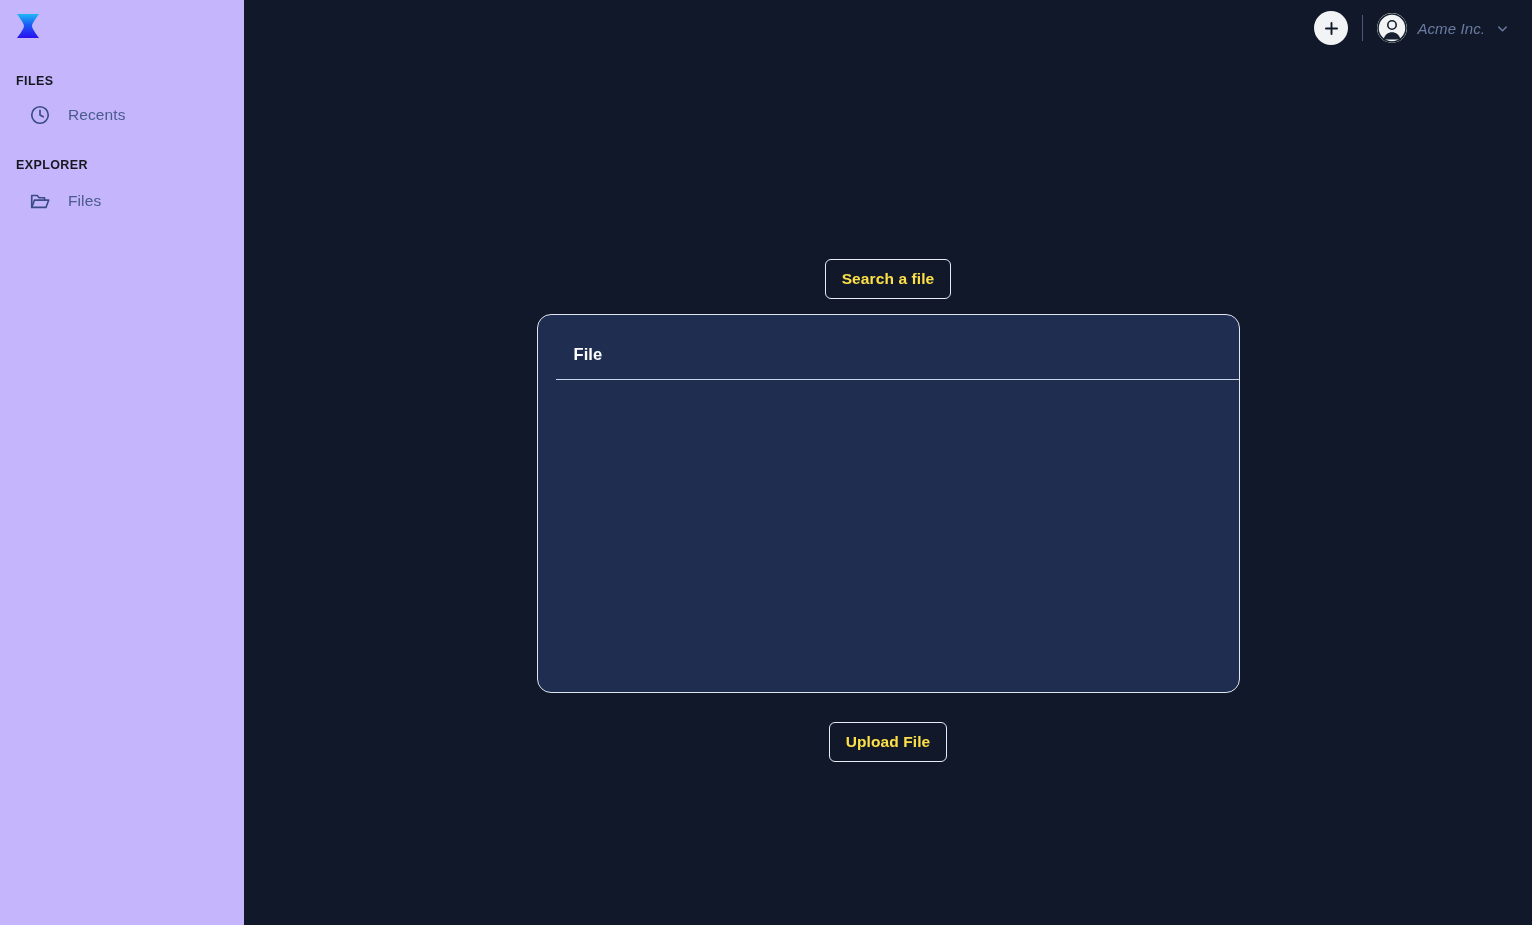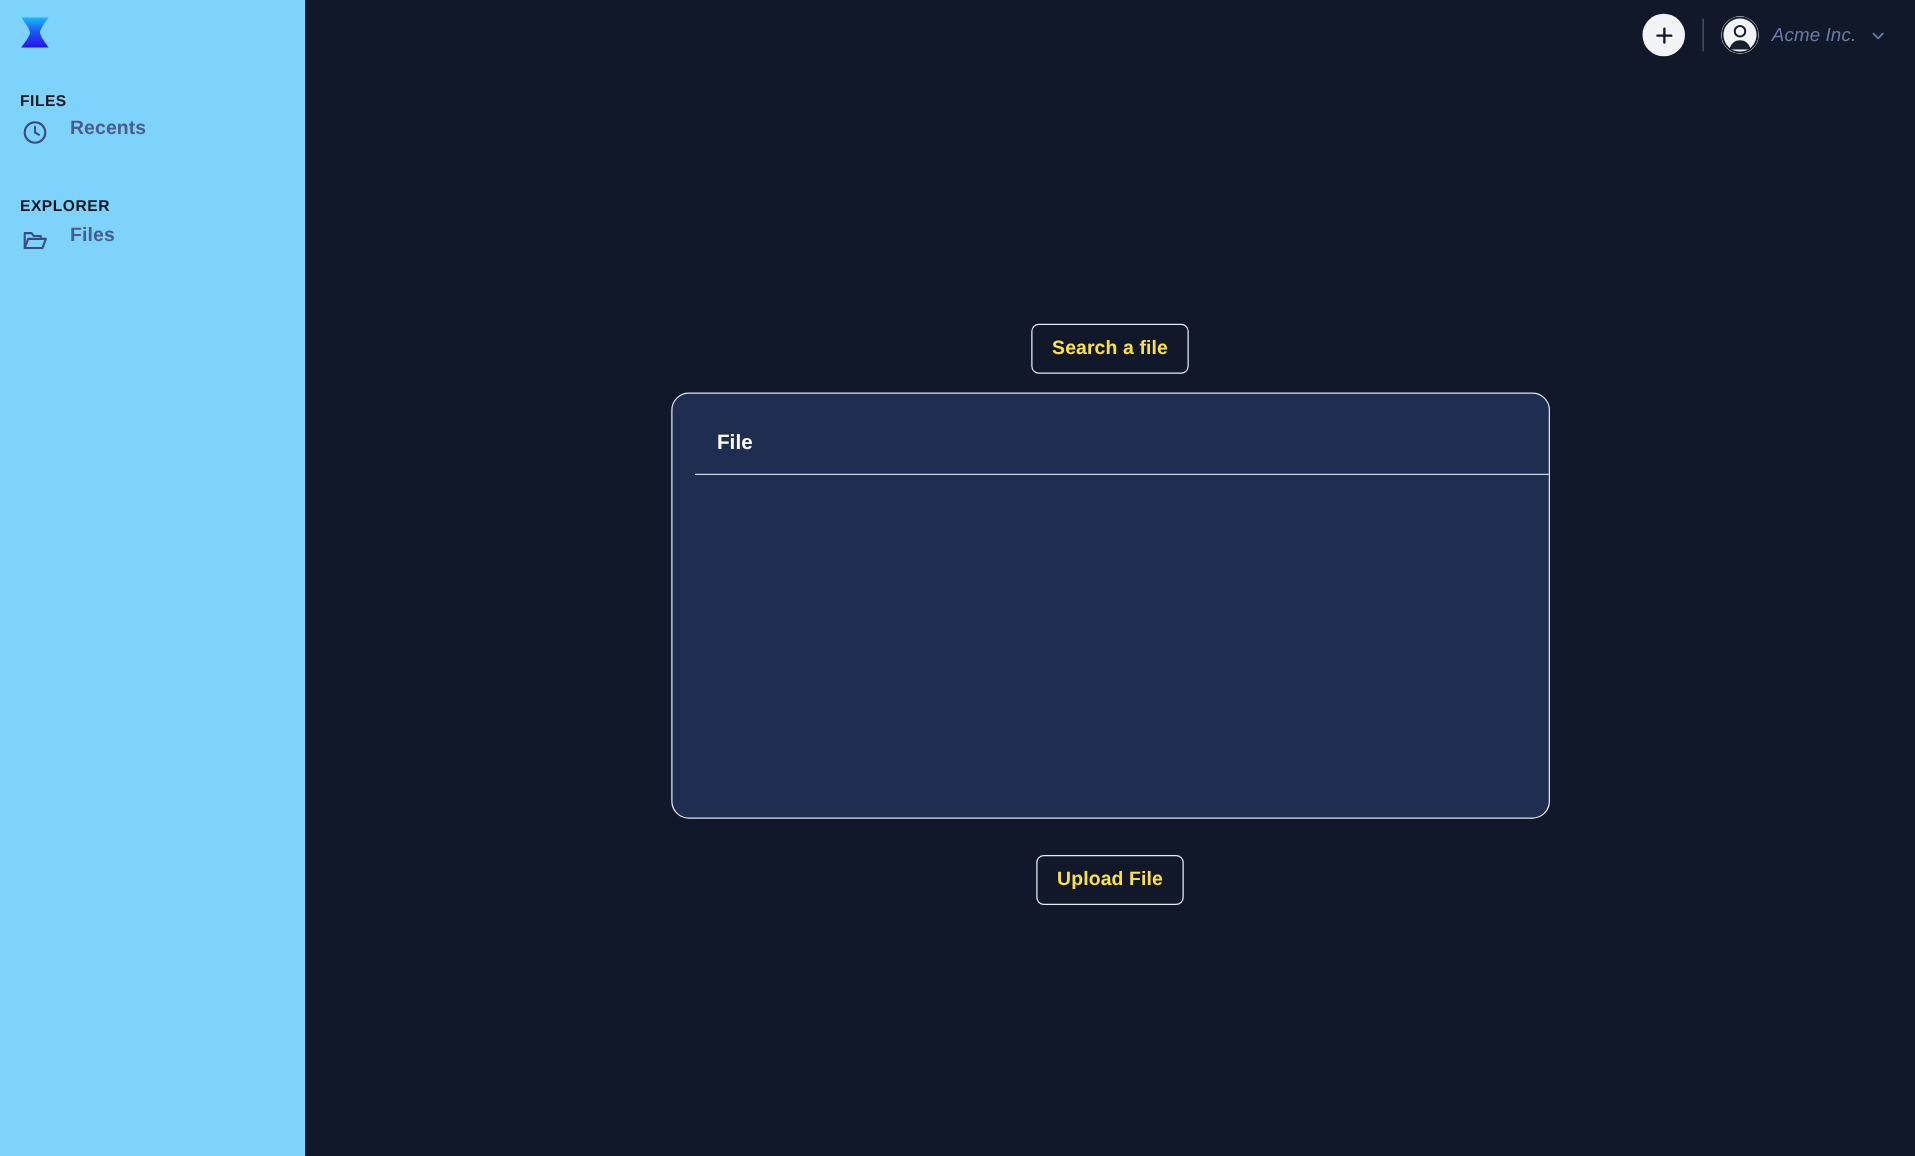--- a/index.html
+++ b/index.html
@@ -16,21 +16,21 @@
     display: flex;
     color: #ffffff;
     -webkit-font-smoothing: antialiased;
   }
 
   
   .sidebar {
     width: 244px;
     height: 925px;
     flex: 0 0 244px;
-    background: #7dd3fc;
+    background: #c4b5fd;
     padding: 0;
     position: relative;
   }
 
   .logo-wrap {
     height: 52px;
     display: flex;
     align-items: center;
     padding-left: 13px;
   }
@@ -50,27 +50,26 @@
     margin-top: 22px;
     margin-bottom: 6px;
   }
 
   .sidebar-section-title.explorer {
     margin-bottom: 8px;
   }
 
   .nav-item {
     display: flex;
-    align-items: flex-start;
+    align-items: center;
     height: 42px;
-    padding-left: 16px;
+    padding-left: 28px;
     gap: 16px;
     cursor: pointer;
     text-decoration: none;
-    font-weight: bold;
   }
 
   .nav-icon {
     width: 24px;
     height: 24px;
     flex: 0 0 24px;
     display: flex;
     align-items: center;
     justify-content: center;
     color: #3b4b86;
@@ -173,21 +172,21 @@
     font-weight: bold;
     font-family: "Liberation Sans", sans-serif;
     padding: 10px 16px;
     cursor: pointer;
     letter-spacing: 0.1px;
   }
 
   .file-card {
     margin-top: 15px;
     width: 703px;
-    height: 341px;
+    height: 379px;
     background: #1f2d50;
     border: 1px solid #dfe6f0;
     border-radius: 14px;
     padding: 30px 0 0 18px;
   }
 
   .file-card-title {
     font-size: 16.5px;
     font-weight: bold;
     color: #ffffff;

